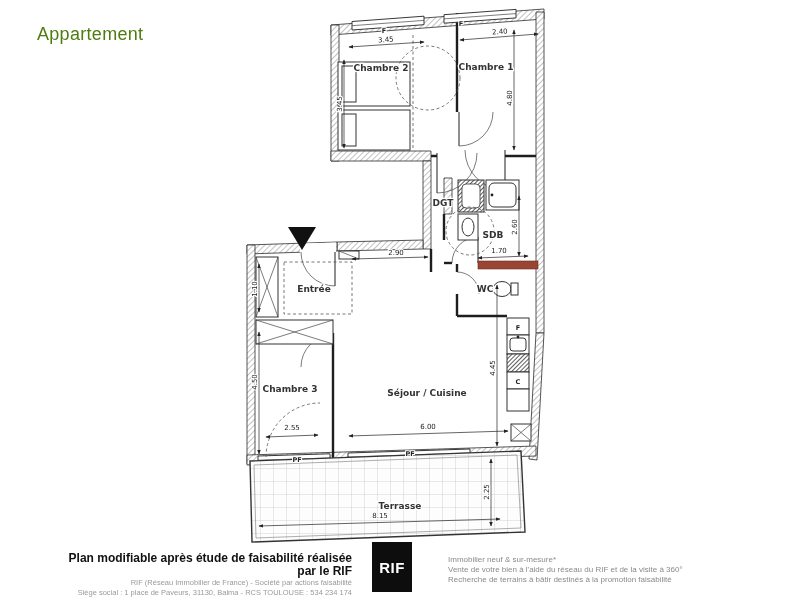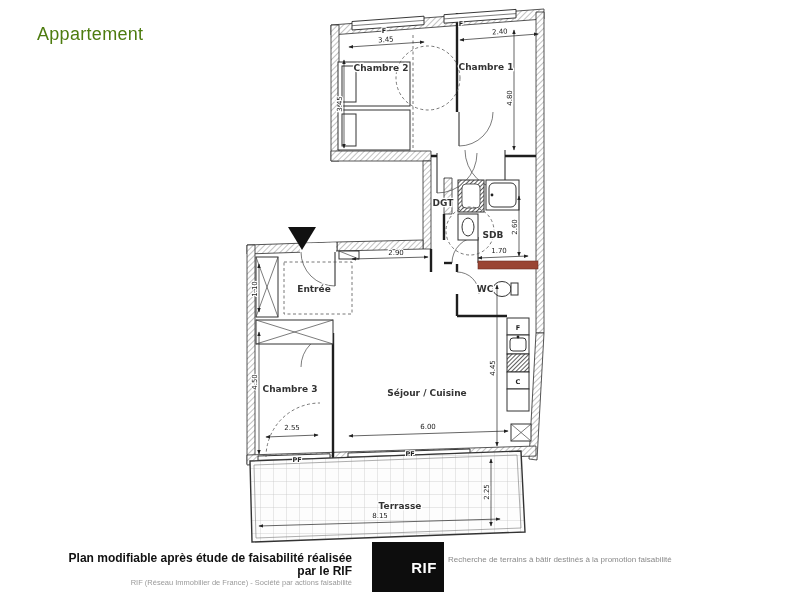--- a/index.html
+++ b/index.html
@@ -19,21 +19,21 @@
   .dash{stroke:#555;stroke-width:.8;fill:none;stroke-dasharray:3 2.5;}
   .dimline{stroke:#222;stroke-width:.7;fill:none;}
   .white{fill:#fff;stroke:#222;stroke-width:.9;}
   .fix{fill:#fff;stroke:#333;stroke-width:1;}
 
   
   .footer-left{position:absolute;top:552px;left:58px;width:294px;text-align:right;}
   .footer-bold{font-weight:bold;font-size:12px;color:#111;line-height:13px;}
   .footer-small{font-size:7.5px;color:#9a9a9a;line-height:9.5px;}
   .logo{position:absolute;left:372px;top:542px;width:40px;height:50px;background:#0d0d0d;color:#fff;
-        display:flex;align-items:center;justify-content:center;font-weight:bold;font-size:15px;letter-spacing:.5px;padding-left:32px;}
+        display:flex;align-items:center;justify-content:center;font-weight:bold;font-size:15px;letter-spacing:.5px;}
   .footer-right{position:absolute;left:448px;top:555px;font-size:8px;color:#8a8a8a;line-height:10px;}
 </style>
 </head>
 <body>
 
 <div class="page">
 
   <div class="title">Appartement</div>
 
   <svg class="plan" width="800" height="600" viewBox="0 0 800 600">
@@ -216,23 +216,26 @@
       <text class="tag" x="518" y="330">F</text>
       <text class="tag" x="518" y="384">C</text>
       <text class="tag" x="297" y="462">PF</text>
       <text class="tag" x="410" y="456">PF</text>
     </g>
   </svg>
 
   <div class="footer-left">
     <div class="footer-bold">Plan modifiable après étude de faisabilité réalisée par le RIF</div>
     <div class="footer-small">RIF (Réseau Immobilier de France) - Société par actions faisabilité</div>
+    <div class="footer-small">Siège social : 1 place de Paveurs, 31130, Balma - RCS TOULOUSE : 534 234 174</div>
   </div>
 
   <div class="logo">
     <span>RIF</span>
   </div>
 
   <div class="footer-right">
+    <div>Immobilier neuf &amp; sur-mesure*</div>
+    <div>Vente de votre bien à l'aide du réseau du RIF et de la visite à 360°</div>
     <div>Recherche de terrains à bâtir destinés à la promotion faisabilité</div>
   </div>
 
 </div>
 
 </body></html>

